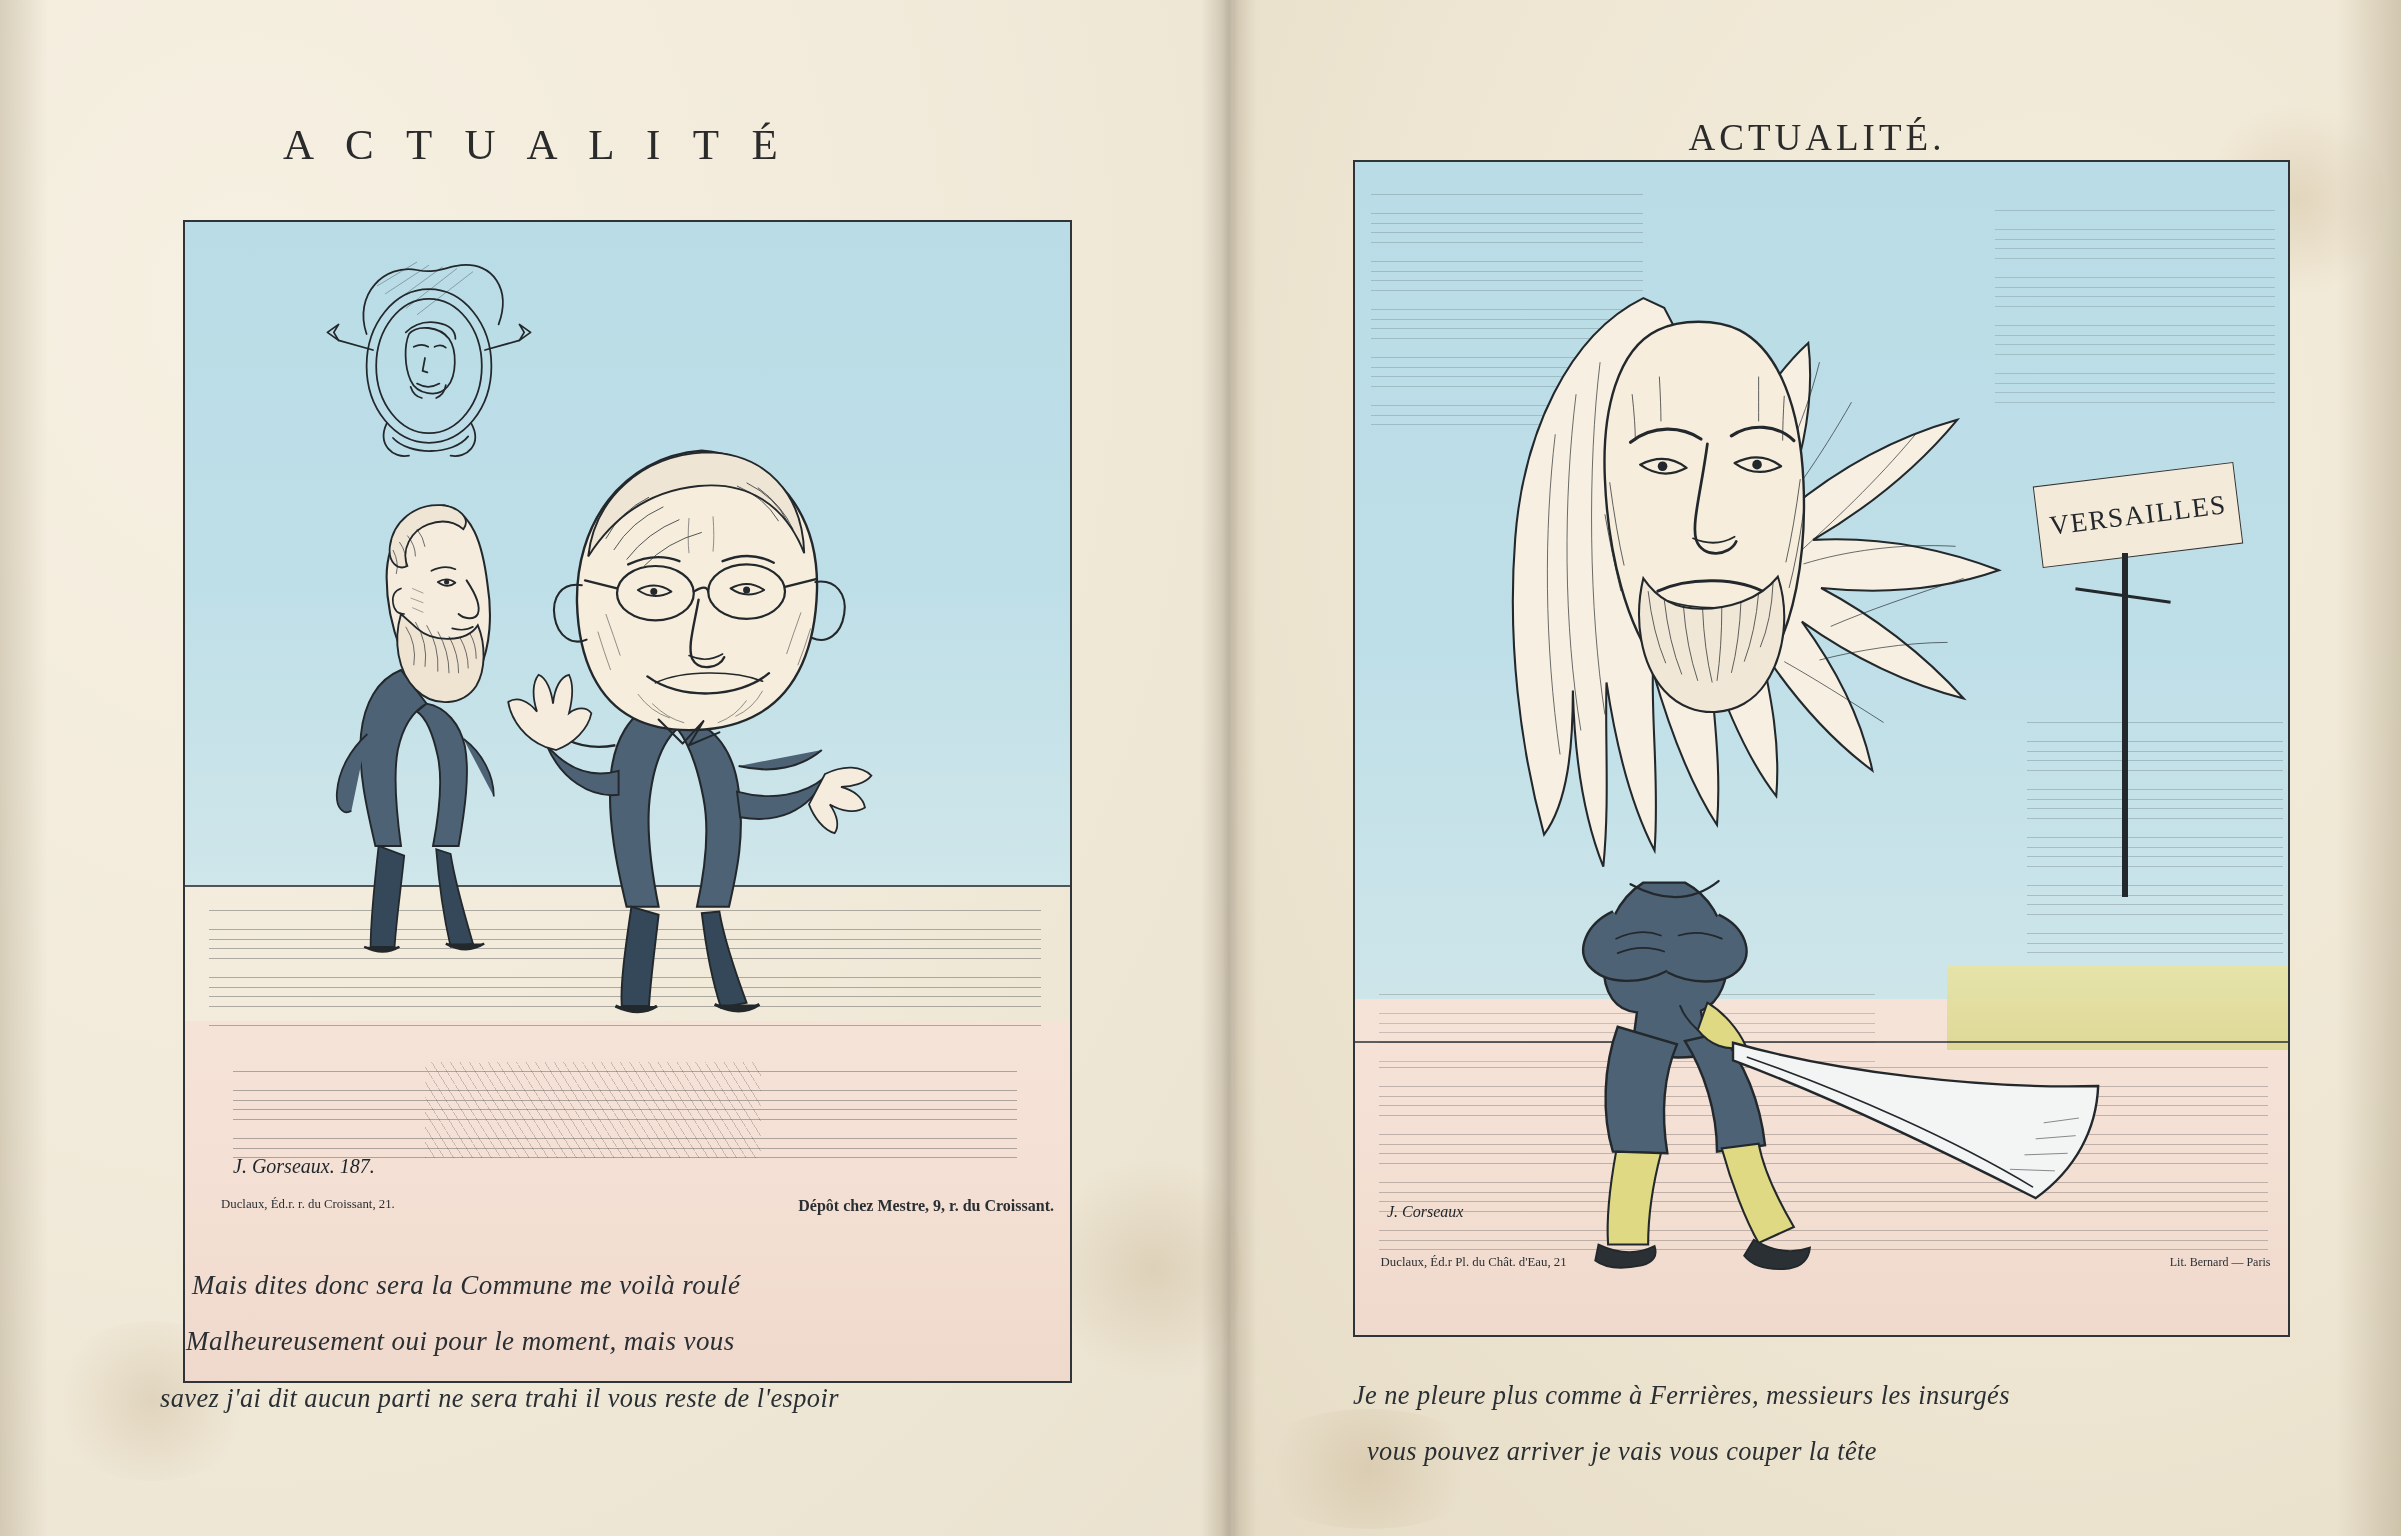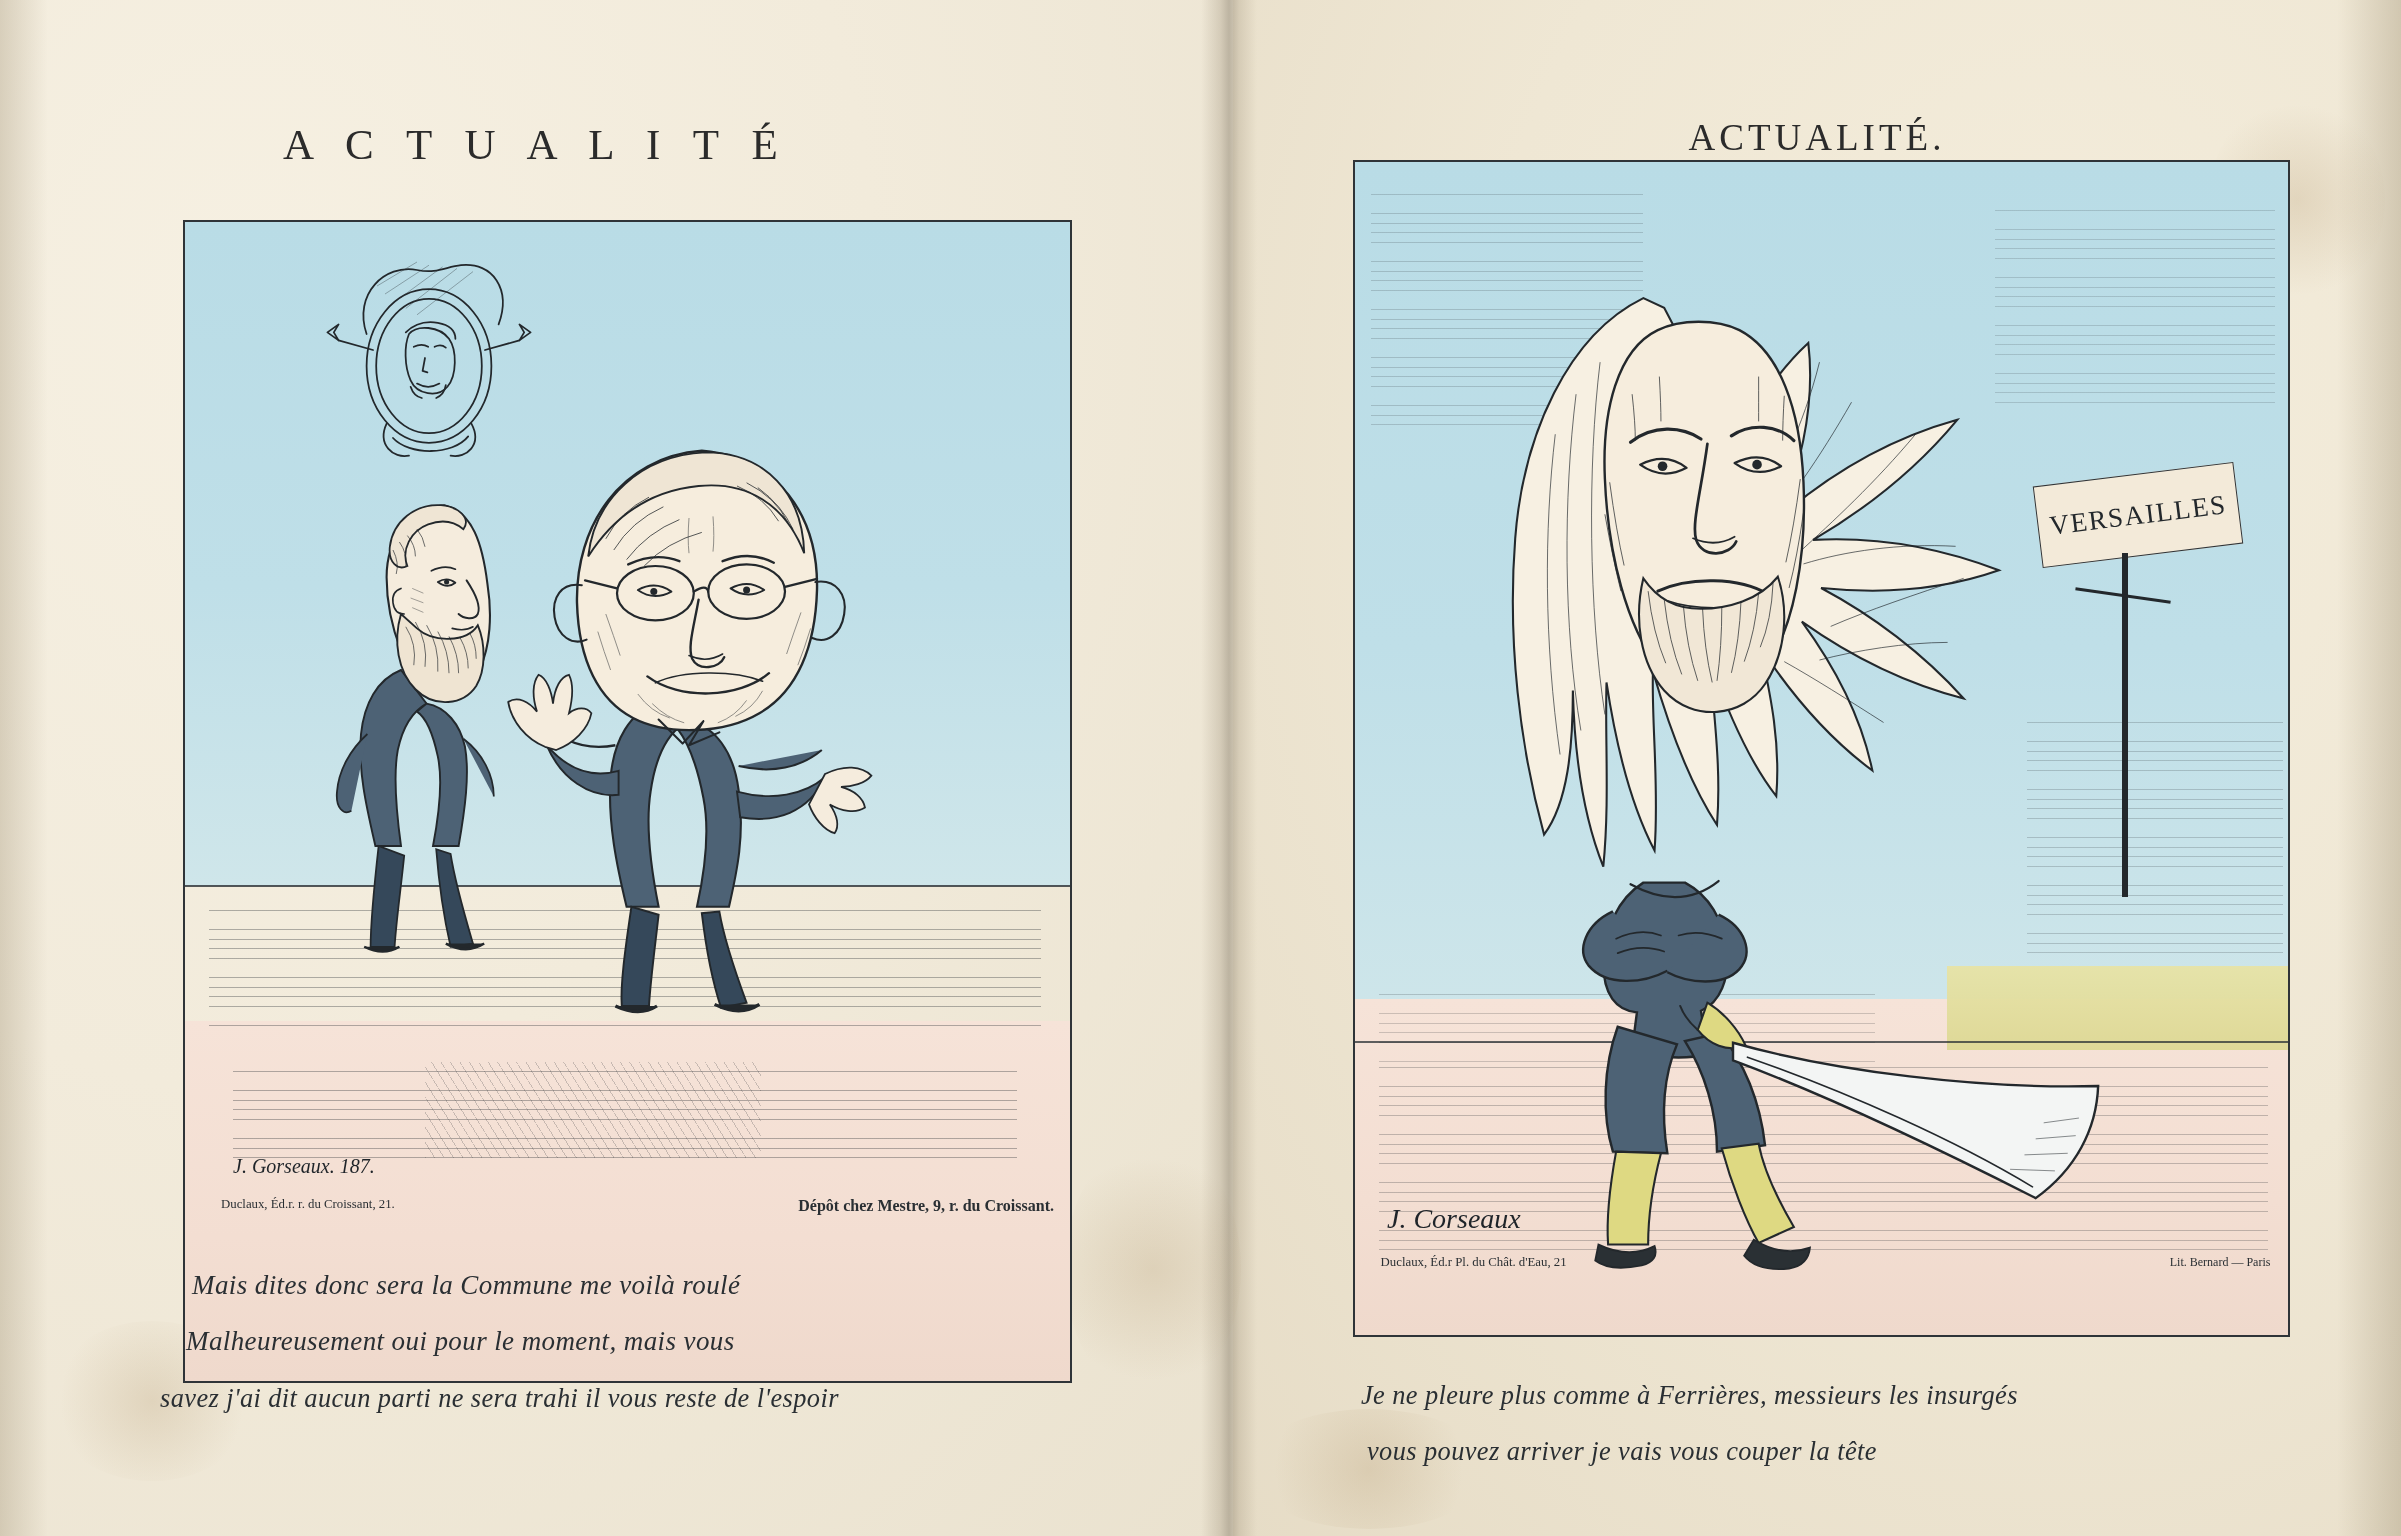--- a/index.html
+++ b/index.html
@@ -377,22 +377,22 @@
           <g stroke="#23282c" stroke-width="1.2" fill="none" opacity=".75">
             <path d="M306 496 q6 52 22 90 M326 506 q6 54 22 94 M350 514 q4 52 18 94 M374 518 q2 50 12 92
                      M398 516 q0 50 -6 92 M422 508 q-2 50 -12 90 M444 498 q-4 48 -18 86 M462 486 q-2 46 -16 80"></path>
             <path d="M258 360 q8 60 18 104 M252 400 q10 56 20 96 M496 356 q-8 60 -18 104 M500 398 q-8 56 -18 94"></path>
             <path d="M286 250 q4 36 4 58 M320 228 q2 36 2 56 M444 228 q0 36 0 56 M476 252 q-2 34 -2 56"></path>
           </g>
         </g>
       </svg>
     </div>
 
-    <div class="signature" style="left:32px;top:1041px;font-size:28px;">J. Corseaux</div>
+    <div class="signature" style="left:32px;top:1041px;font-size:16px;">J. Corseaux</div>
     <div class="credit" style="left:25.6px;top:1093px;font-size:12.8px;">Duclaux, Éd.r Pl. du Chât. d'Eau, 21</div>
     <div class="credit" style="right:17.6px;top:1093px;font-size:12px;">Lit. Bernard — Paris</div>
   </div>
 
-  <div class="caption" style="left:1353px;top:1375px;font-size:26.4px;margin-left:8px;">Je ne pleure plus comme à Ferrières, messieurs les insurgés</div>
+  <div class="caption" style="left:1353px;top:1375px;font-size:26.4px;">Je ne pleure plus comme à Ferrières, messieurs les insurgés</div>
   <div class="caption" style="left:1367px;top:1431px;font-size:26.4px;">vous pouvez arriver je vais vous couper la tête</div>
 
 </div>
 
 
 </body></html>

